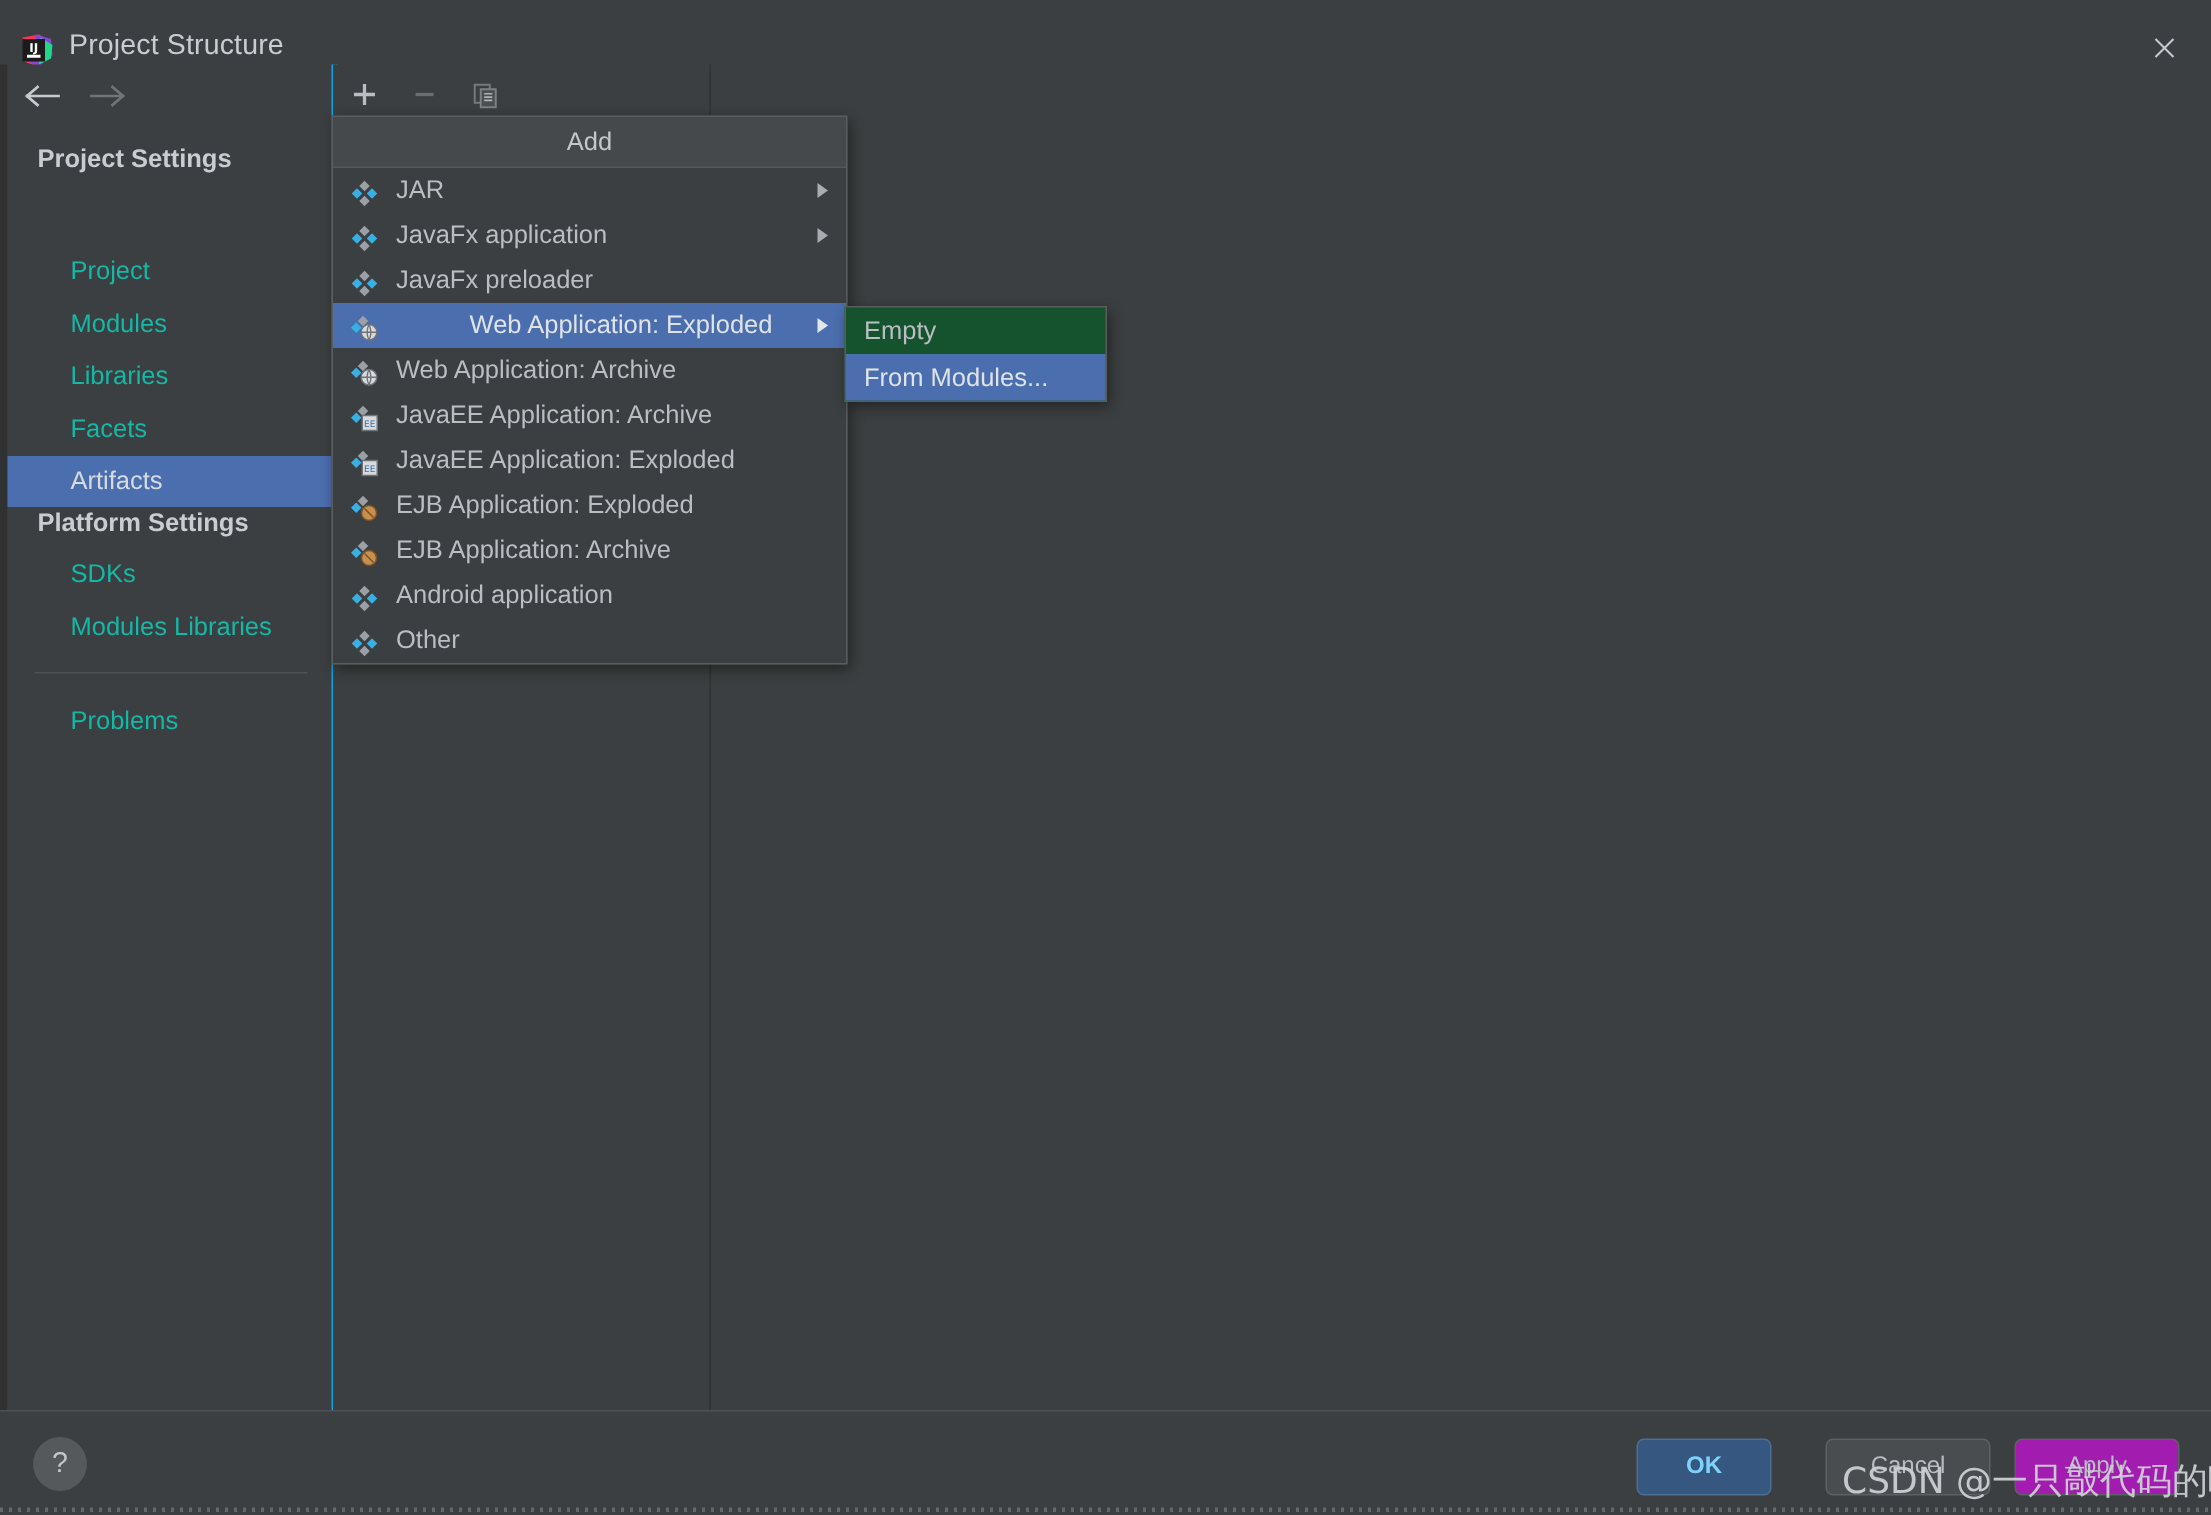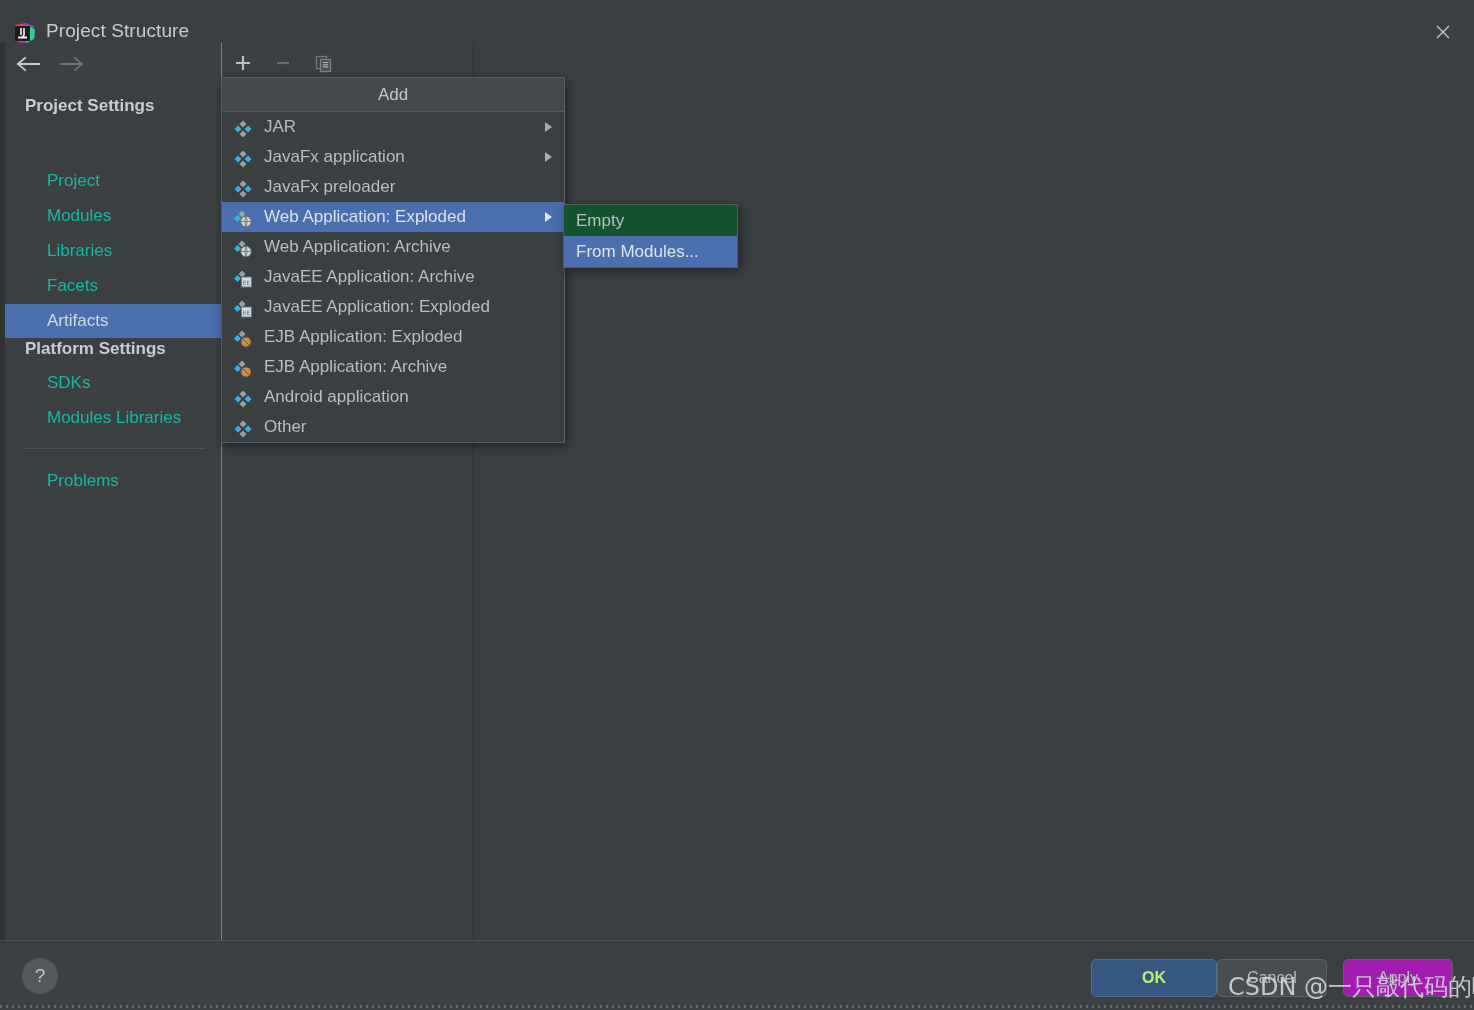--- a/index.html
+++ b/index.html
@@ -186,20 +186,21 @@
     line-height: 30px;
     font-size: 17px;
     color: #b9bec3;
     padding-left: 42px;
     box-sizing: border-box;
     white-space: nowrap;
   }
   .menu-item.selected {
     background: #4b6eaf;
     color: #dfe3e8;
+    text-align: center;
   }
   .menu-item .mi-icon {
     position: absolute;
     left: 11px; top: 6px;
     width: 20px; height: 18px;
   }
   .menu-item .mi-arrow {
     position: absolute;
     right: 12px; top: 10px;
     width: 0; height: 0;
@@ -255,24 +256,24 @@
   .btn {
     position: absolute;
     top: 18px;
     height: 38px;
     border-radius: 5px;
     font-size: 16px;
     display: flex; align-items: center; justify-content: center;
     box-sizing: border-box;
   }
   .btn-ok {
-    left: 1091px; width: 126px;
+    left: 1091px; width: 90px;
     background: #365880;
     border: 1px solid #4c7094;
-    color: #bef264;
+    color: #7dd3fc;
     font-weight: bold;
   }
   .btn-cancel {
     left: 1217px; width: 110px;
     background: #4a4d4f;
     border: 1px solid #5d6163;
     color: #b8bdc2;
   }
   .btn-apply {
     left: 1343px; width: 110px;

